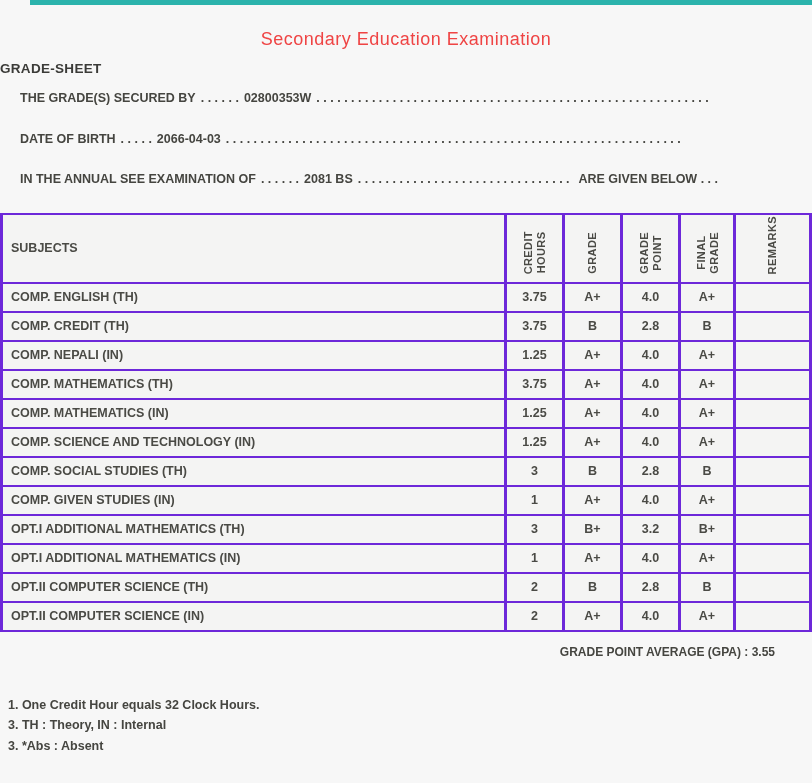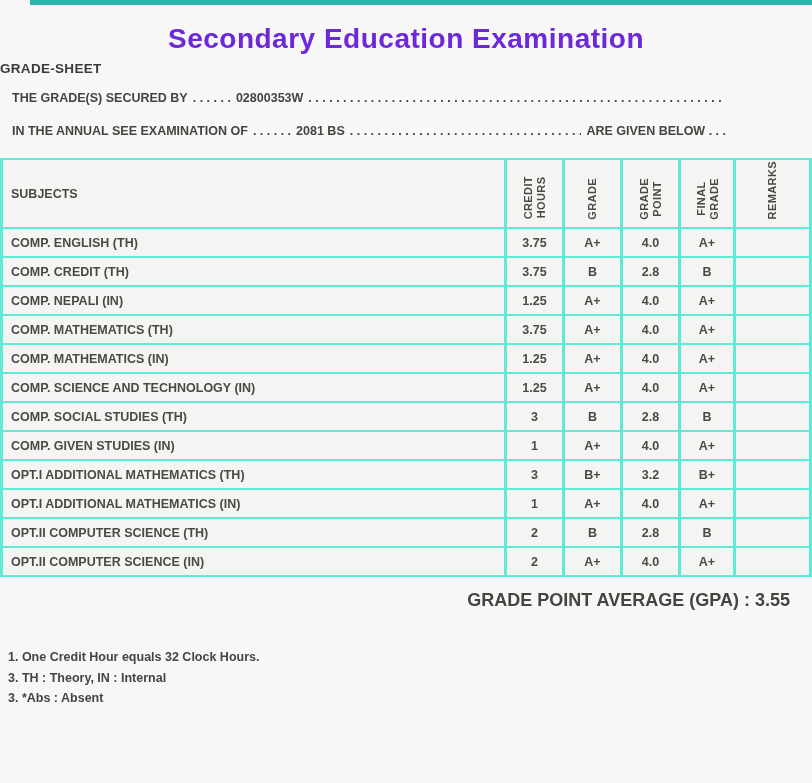--- a/index.html
+++ b/index.html
@@ -17,61 +17,61 @@
     position: absolute;
     top: 0;
     left: 30px;
     right: 0;
     height: 5px;
     background: #2bb3ac;
   }
   .page-title {
     margin: 26px 0 0 0;
     text-align: center;
-    color: #6d28d9;
-    font-size: 28px;
-    font-weight: 700;
+    color: #ef4444;
+    font-size: 18px;
+    font-weight: 400;
     letter-spacing: 0.5px;
     line-height: 26px;
   }
   .page-subtitle {
     margin: 9px 0 0 0;
     color: #3b3b38;
     font-size: 13.5px;
     font-weight: 700;
     letter-spacing: 0.3px;
   }
   .info-block {
     margin: 15px 8px 0 8px;
     width: 722px;
   }
   .info-line {
     display: flex;
     align-items: baseline;
-    margin: 4px;
+    margin: 12px;
     height: 28.5px;
     font-size: 12.5px;
     font-weight: 700;
     white-space: nowrap;
     overflow: hidden;
     justify-content: space-between;
   }
   .info-line > span { flex: 0 0 auto; }
   .info-line .seg { margin-right: 5px; }
   .info-line .dots-fill {
     flex: 1 1 auto;
     overflow: hidden;
     margin-right: 5px;
   }
   .grade-table {
     width: 100%;
     margin-top: 6px;
     border-collapse: separate;
     border-spacing: 3px 2px;
-    background: #5eead4;
+    background: #6d28d9;
     table-layout: fixed;
   }
   .grade-table th, .grade-table td {
     background: #f4f4f3;
     font-weight: 700;
     color: #4a4a45;
   }
   .grade-table th.col-subjects {
     text-align: left;
     vertical-align: middle;
@@ -101,22 +101,22 @@
     text-align: center;
     padding: 0;
   }
   .grade-table td.subject-cell {
     text-align: left;
     padding-left: 8px;
   }
   .gpa-line {
     margin-top: 13px;
     text-align: right;
-    padding-right: 22px;
-    font-size: 18px;
+    padding-right: 37px;
+    font-size: 12px;
     font-weight: 700;
     color: #454540;
   }
   .notes-block {
     margin: 36px 6px 0 8px;
   }
   .notes-block p {
     margin: 0;
     font-size: 12.5px;
     font-weight: 600;
@@ -130,20 +130,27 @@
 <div class="top-accent"></div>
 
 <h1 class="page-title">Secondary Education Examination</h1>
 <h2 class="page-subtitle">GRADE-SHEET</h2>
 
 <div class="info-block">
   <p class="info-line">
     <span class="seg">THE GRADE(S) SECURED BY</span>
     <span class="seg">. . . . . .</span>
     <span class="seg">02800353W</span>
+    <span class="dots-fill">. . . . . . . . . . . . . . . . . . . . . . . . . . . . . . . . . . . . . . . . . . . . . . . . . . . . . . . . . . . . . . . . . .</span>
+    <span></span>
+  </p>
+  <p class="info-line">
+    <span class="seg">DATE OF BIRTH</span>
+    <span class="seg">. . . . .</span>
+    <span class="seg">2066-04-03</span>
     <span class="dots-fill">. . . . . . . . . . . . . . . . . . . . . . . . . . . . . . . . . . . . . . . . . . . . . . . . . . . . . . . . . . . . . . . . . .</span>
     <span></span>
   </p>
   <p class="info-line">
     <span class="seg">IN THE ANNUAL SEE EXAMINATION OF</span>
     <span class="seg">. . . . . .</span>
     <span class="seg">2081 BS</span>
     <span class="dots-fill">. . . . . . . . . . . . . . . . . . . . . . . . . . . . . . . . . . . . . . . . . . . . . . . . . . . . . . . . . . . . . . . . . .</span>
     <span>ARE GIVEN BELOW . . .</span>
   </p>

